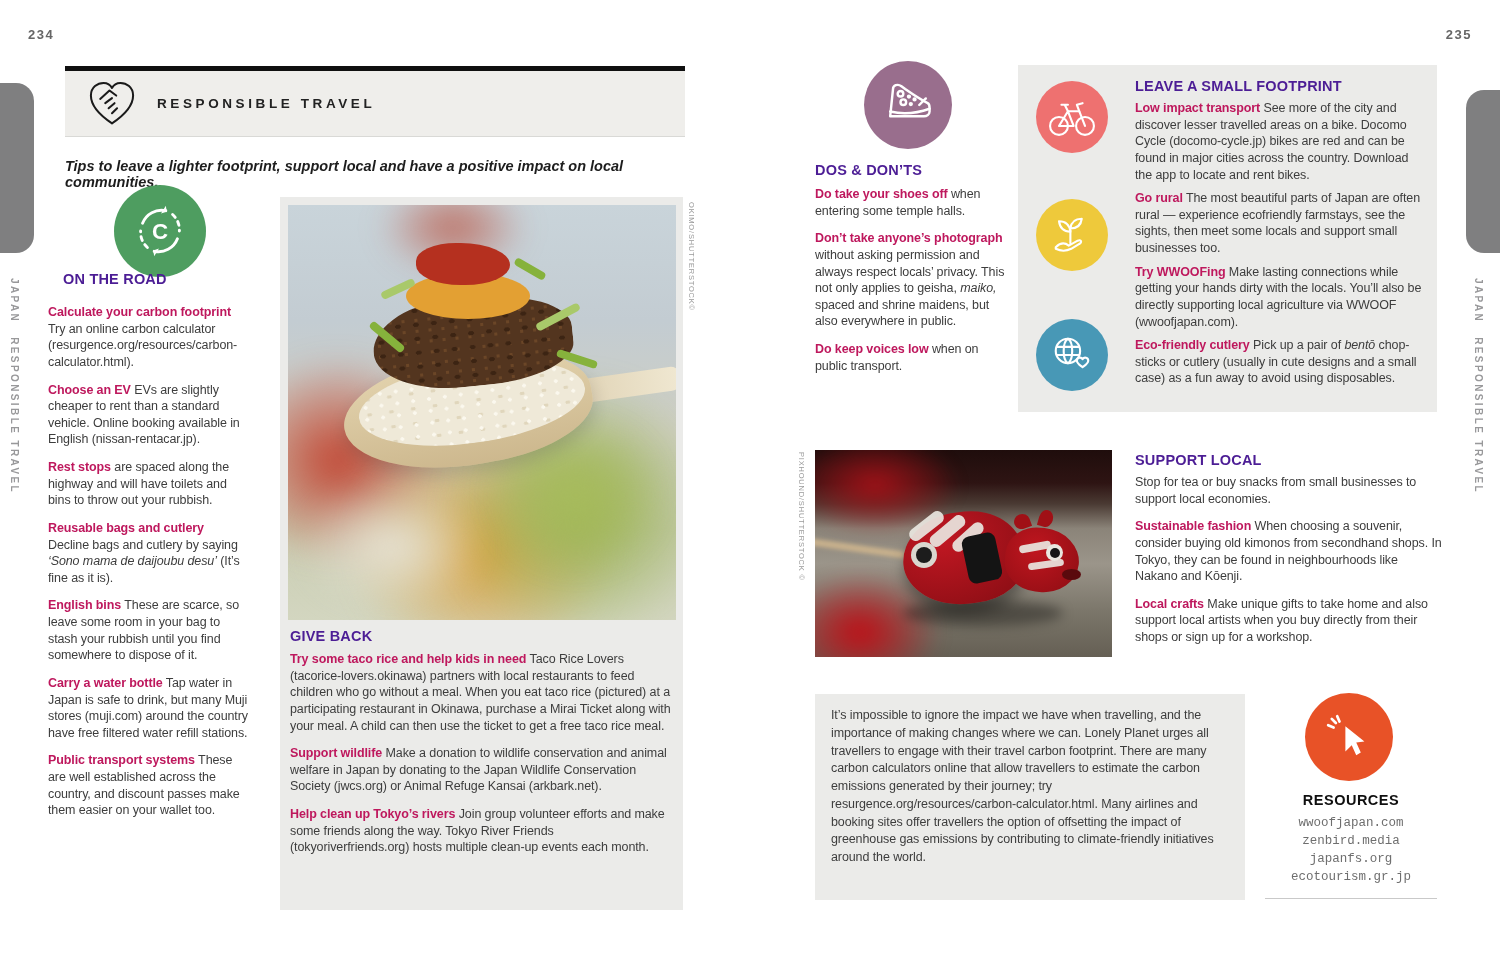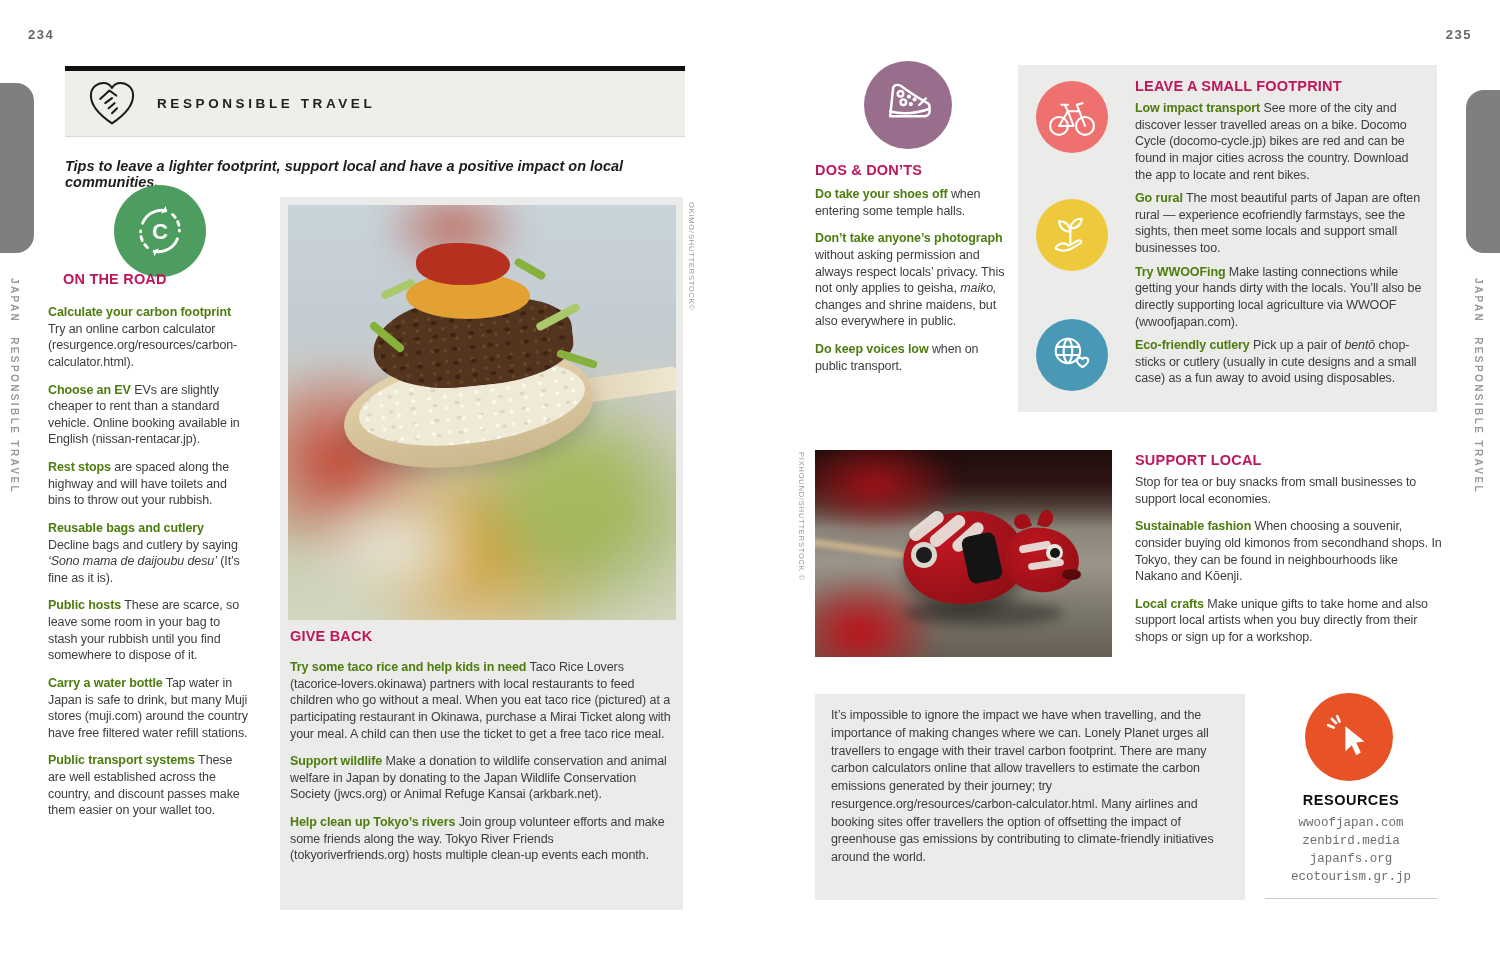--- a/index.html
+++ b/index.html
@@ -12,23 +12,23 @@
   .edge-tab{background:#7f7f80;}
   .vtext{writing-mode:vertical-rl;text-orientation:sideways;font-size:10px;letter-spacing:2.4px;
          color:#98989a;font-weight:bold;white-space:nowrap;}
   .vtext .gap{display:inline-block;height:14px;}
   
   .band{background:#efeeeb;border-top:5px solid #101010;border-bottom:1px solid #d9d9d6;
         display:flex;align-items:center;box-sizing:border-box;}
   .band-title{margin-left:18px;font-size:13.5px;font-weight:600;letter-spacing:3.6px;color:#222;}
   .intro{font-style:italic;font-weight:bold;font-size:14.5px;color:#1d1d1d;}
   
-  .h{font-size:14.5px;font-weight:bold;color:#be185d;letter-spacing:.2px;}
+  .h{font-size:14.5px;font-weight:bold;color:#4c1d95;letter-spacing:.2px;}
   .para{font-size:12.5px;line-height:1.33;letter-spacing:-.1px;margin:0 0 11px 0;}
-  .para b{color:#4d7c0f;}
+  .para b{color:#be185d;}
   .para i{font-style:italic;}
   .tight .para{margin-bottom:7px;}
   .panel{background:#ebebe9;}
   .credit{writing-mode:vertical-rl;text-orientation:sideways;font-size:7.5px;color:#9b9b9b;
           letter-spacing:.8px;white-space:nowrap;}
   .circle{border-radius:50%;display:flex;align-items:center;justify-content:center;}
   .res-head{font-size:14.5px;font-weight:bold;color:#0f0f0f;letter-spacing:.5px;text-align:center;}
   .res-links{font-size:12.5px;line-height:1.45;color:#6e6e6e;text-align:center;font-family:Liberation Mono, monospace;}
   .rule{background:#c9c9c9;height:1px;}
   
@@ -105,21 +105,21 @@
       <path d="M26 58 L25 52 L31 50" fill="#fff" stroke="none"></path>
     </svg>
   </div>
 
   <div class="abs h" style="left:63px;top:271px;">ON THE ROAD</div>
   <div class="abs" style="left:48px;top:304px;width:200px;">
     <p class="para"><b>Calculate your carbon footprint</b><span> Try an online carbon calculator (resurgence.org/resources/carbon-calculator.html).</span></p>
     <p class="para"><b>Choose an EV</b><span> EVs are slightly cheaper to rent than a standard vehicle. Online booking available in English (nissan-rentacar.jp).</span></p>
     <p class="para"><b>Rest stops</b><span> are spaced along the highway and will have toilets and bins to throw out your rubbish.</span></p>
     <p class="para"><b>Reusable bags and cutlery</b><span> Decline bags and cutlery by saying </span><i>‘Sono mama de daijoubu desu’</i><span> (It’s fine as it is).</span></p>
-    <p class="para"><b>Public hosts</b><span> These are scarce, so leave some room in your bag to stash your rubbish until you find somewhere to dispose of it.</span></p>
+    <p class="para"><b>English bins</b><span> These are scarce, so leave some room in your bag to stash your rubbish until you find somewhere to dispose of it.</span></p>
     <p class="para"><b>Carry a water bottle</b><span> Tap water in Japan is safe to drink, but many Muji stores (muji.com) around the country have free filtered water refill stations.</span></p>
     <p class="para"><b>Public transport systems</b><span> These are well established across the country, and discount passes make them easier on your wallet too.</span></p>
   </div>
 
   <div class="abs panel" style="left:280px;top:197px;width:403px;height:713px;"></div>
 
   <div class="abs photo taco" style="left:288px;top:205px;width:388px;height:415px;">
     <div class="blob" style="left:-60px;top:150px;width:220px;height:210px;background:radial-gradient(closest-side,#c14431,rgba(193,68,49,0));"></div>
     <div class="blob" style="left:90px;top:-25px;width:150px;height:95px;background:radial-gradient(closest-side,rgba(184,67,46,.7),rgba(184,67,46,0));"></div>
     <div class="blob" style="left:60px;bottom:-45px;width:270px;height:230px;background:radial-gradient(closest-side,#dca23f,rgba(220,162,63,0));"></div>
@@ -134,42 +134,42 @@
     <div class="salsa"></div>
     <div class="lf" style="left:78px;top:128px;width:42px;transform:rotate(40deg);"></div>
     <div class="lf light" style="left:246px;top:108px;width:48px;transform:rotate(-28deg);"></div>
     <div class="lf" style="left:268px;top:150px;width:42px;transform:rotate(18deg);"></div>
     <div class="lf light" style="left:92px;top:80px;width:36px;transform:rotate(-25deg);"></div>
     <div class="lf" style="left:225px;top:60px;width:34px;transform:rotate(30deg);"></div>
   </div>
   <div class="abs credit" style="left:687px;top:202px;">OKIMO/SHUTTERSTOCK©</div>
 
   <div class="abs h" style="left:290px;top:628px;">GIVE BACK</div>
-  <div class="abs" style="left:290px;top:651px;width:386px;margin-top:8px;">
+  <div class="abs" style="left:290px;top:651px;width:386px;">
     <p class="para"><b>Try some taco rice and help kids in need</b><span> Taco Rice Lovers (tacorice-lovers.okinawa) partners with local restaurants to feed children who go without a meal. When you eat taco rice (pictured) at a participating restaurant in Okinawa, purchase a Mirai Ticket along with your meal. A child can then use the ticket to get a free taco rice meal.</span></p>
     <p class="para"><b>Support wildlife</b><span> Make a donation to wildlife conservation and animal welfare in Japan by donating to the Japan Wildlife Conservation Society (jwcs.org) or Animal Refuge Kansai (arkbark.net).</span></p>
     <p class="para"><b>Help clean up Tokyo’s rivers</b><span> Join group volunteer efforts and make some friends along the way. Tokyo River Friends (tokyoriverfriends.org) hosts multiple clean-up events each month.</span></p>
   </div>
 
   <div class="abs circle" style="left:864px;top:61px;width:88px;height:88px;background:#996e8d;">
     <svg width="60" height="60" viewBox="0 0 64 64" fill="none" stroke="#fff" stroke-width="2.6" stroke-linecap="round" stroke-linejoin="round">
       <path d="M13 44 L16 15 C16 11 21 9 25 12 L29 15 C39 22 47 27 53 30 C55 31 55 33 55 35 L55 39 C55 42 52 44 49 44 Z"></path>
       <path d="M13 39 C26 42 41 41 55 36"></path>
       <circle cx="24" cy="20" r="3"></circle>
         <circle cx="27" cy="29" r="3"></circle>
       <circle cx="33" cy="23" r="1" fill="#fff"></circle>
         <circle cx="35" cy="31" r="1" fill="#fff"></circle>
         <circle cx="39" cy="26" r="1" fill="#fff"></circle>
       <path d="M44 32 L51 25"></path>
     </svg>
   </div>
   <div class="abs h" style="left:815px;top:162px;">DOS &amp; DON’TS</div>
   <div class="abs" style="left:815px;top:186px;width:198px;">
     <p class="para"><b>Do take your shoes off</b><span> when entering some temple halls.</span></p>
-    <p class="para"><b>Don’t take anyone’s photograph</b><span> without asking permission and always respect locals’ privacy. This not only applies to geisha, </span><i>maiko,</i><span> changes and shrine maidens, but also everywhere in public.</span></p>
+    <p class="para"><b>Don’t take anyone’s photograph</b><span> without asking permission and always respect locals’ privacy. This not only applies to geisha, </span><i>maiko,</i><span> spaced and shrine maidens, but also everywhere in public.</span></p>
     <p class="para"><b>Do keep voices low</b><span> when on public transport.</span></p>
   </div>
 
   <div class="abs panel" style="left:1018px;top:65px;width:419px;height:347px;"></div>
   <div class="abs circle" style="left:1036px;top:81px;width:72px;height:72px;background:#ee7170;">
     <svg width="52" height="52" viewBox="0 0 64 64" fill="none" stroke="#fff" stroke-width="2.6" stroke-linecap="round" stroke-linejoin="round">
       <circle cx="16" cy="43" r="11"></circle>
         <circle cx="48" cy="43" r="11"></circle>
       <path d="M16 43 L27 25 L41 25 L48 43 M27 25 L34 43 L16 43"></path>
       <path d="M41 25 L38 17 L45 15"></path>

